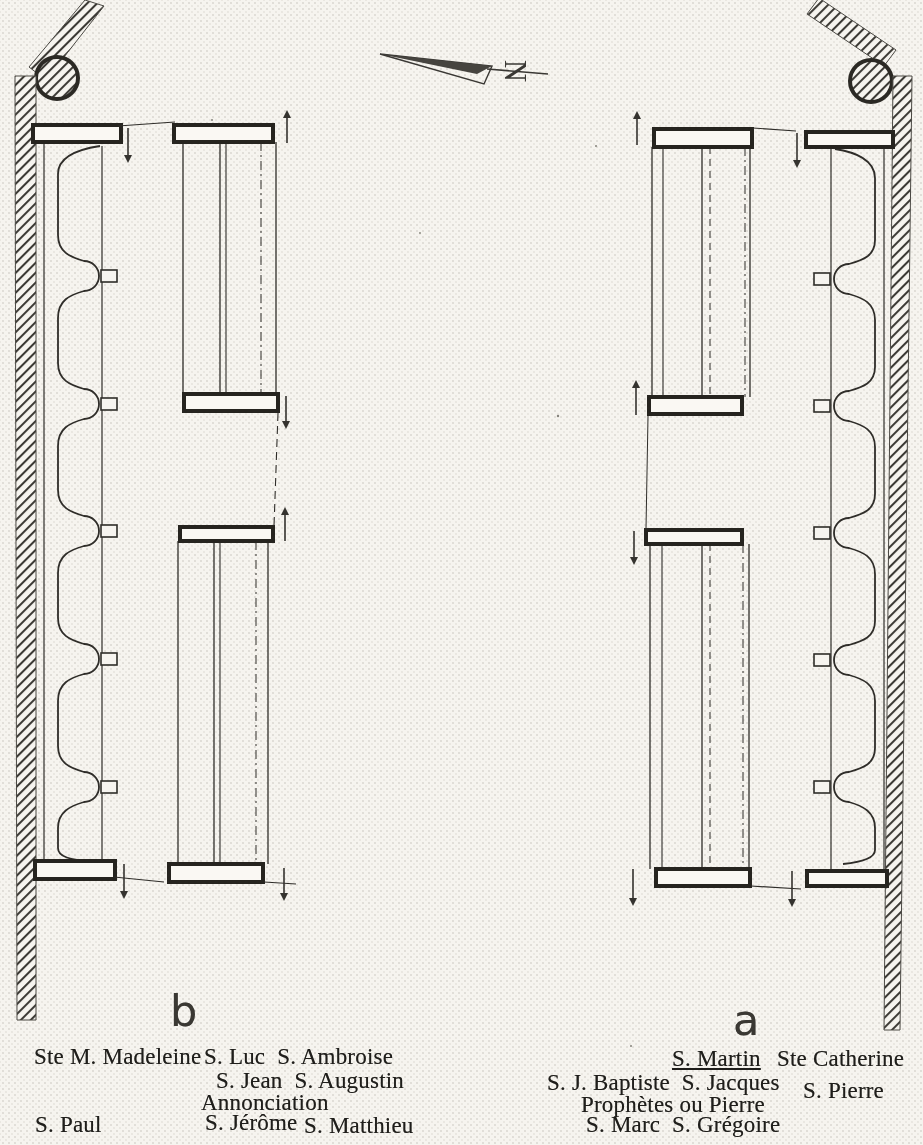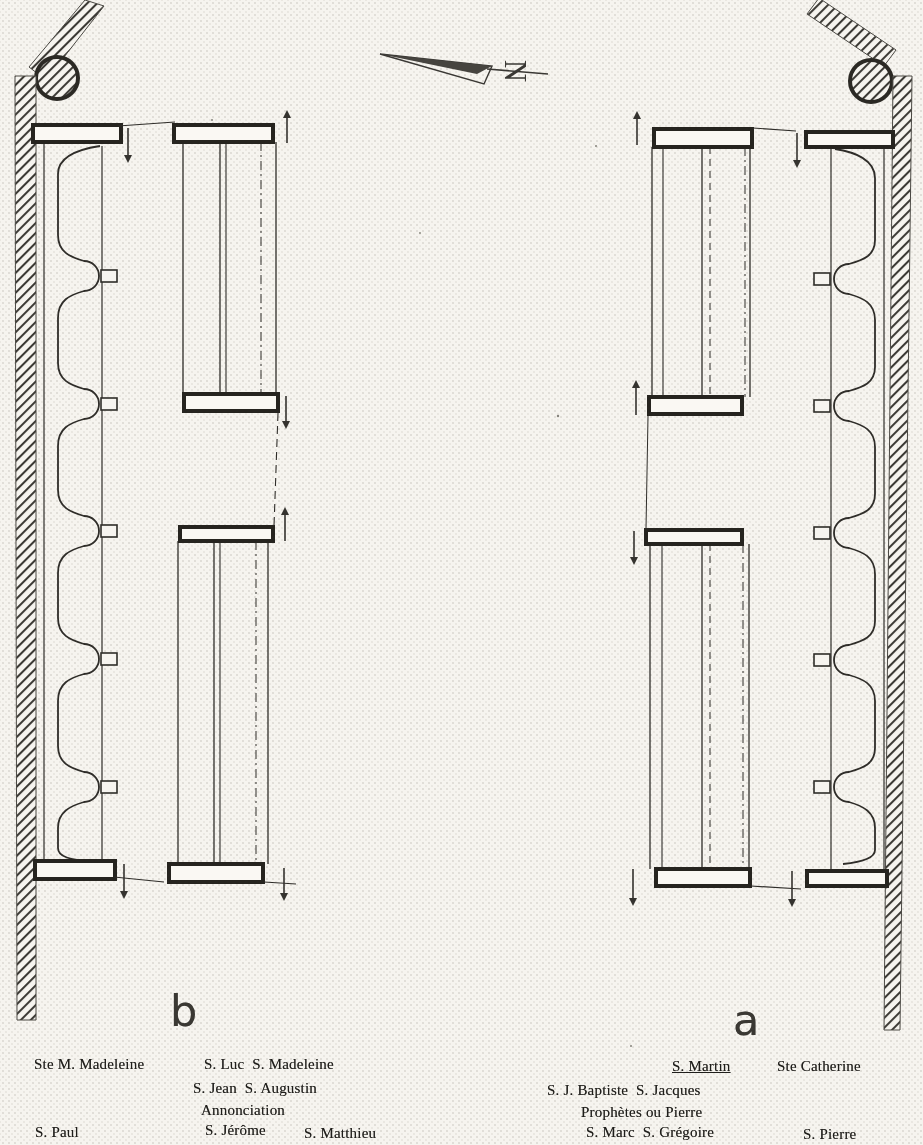--- a/index.html
+++ b/index.html
@@ -9,22 +9,22 @@
     background-image:
       radial-gradient(circle, rgba(176,173,163,.30) 1px, transparent 1.4px),
       radial-gradient(circle, rgba(176,173,163,.18) 1px, transparent 1.4px);
     background-size:6px 6px,6px 6px;
     background-position:0 0,3px 3px;
     font-family:"Liberation Serif",serif;
     color:#1f1e1b;
   }
   .stage svg{position:absolute;left:0;top:0;}
   .cap{
-    position:absolute;font-size:15px;line-height:1.15;white-space:pre;
-    letter-spacing:.2px;color:#1f1e1b;text-shadow:0 0 .5px rgba(34,32,28,.55);margin-top:12px;
+    position:absolute;font-size:23px;line-height:1.15;white-space:pre;
+    letter-spacing:.2px;color:#1f1e1b;text-shadow:0 0 .5px rgba(34,32,28,.55);
   }
   .sec-label{
     position:absolute;font-family:"DejaVu Sans",sans-serif;font-size:43px;
     line-height:1;color:#3a3833;text-shadow:0 0 .4px rgba(40,38,34,.5);
   }
   .ink{stroke:#2f2d29;fill:none;}
 </style>
 </head>
 <body>
 
@@ -224,26 +224,26 @@
       <circle cx="558" cy="416" r="1.2" fill="#85837b"></circle>
       <circle cx="420" cy="233" r="0.9" fill="#85837b"></circle>
       <circle cx="631" cy="1046" r="1" fill="#85837b"></circle>
     </g>
   </svg>
 
   <div class="sec-label" style="left:170px;top:990px;">b</div>
   <div class="sec-label" style="left:733px;top:999px;">a</div>
 
   <div class="cap" style="left:34px;top:1044px;">Ste M. Madeleine</div>
-  <div class="cap" style="left:204px;top:1044px;">S. Luc  S. Madeleine</div>
-  <div class="cap" style="left:193px;top:1068px;">S. Jean  S. Augustin</div>
+  <div class="cap" style="left:204px;top:1044px;">S. Luc  S. Ambroise</div>
+  <div class="cap" style="left:216px;top:1068px;">S. Jean  S. Augustin</div>
   <div class="cap" style="left:201px;top:1090px;">Annonciation</div>
   <div class="cap" style="left:35px;top:1112px;">S. Paul</div>
   <div class="cap" style="left:205px;top:1110px;font-family:Liberation Serif, serif;">S. Jérôme</div>
   <div class="cap" style="left:304px;top:1113px;">S. Matthieu</div>
 
   <div class="cap" style="left:672px;top:1046px;text-decoration:underline;">S. Martin</div>
   <div class="cap" style="left:777px;top:1046px;text-align:right;">Ste Catherine</div>
   <div class="cap" style="left:547px;top:1070px;text-align:right;">S. J. Baptiste  S. Jacques</div>
   <div class="cap" style="left:581px;top:1092px;">Prophètes ou Pierre</div>
   <div class="cap" style="left:586px;top:1112px;">S. Marc  S. Grégoire</div>
-  <div class="cap" style="left:803px;top:1114px;">S. Pierre</div>
+  <div class="cap" style="left:803px;top:1078px;">S. Pierre</div>
 </div>
 
 </body></html>

